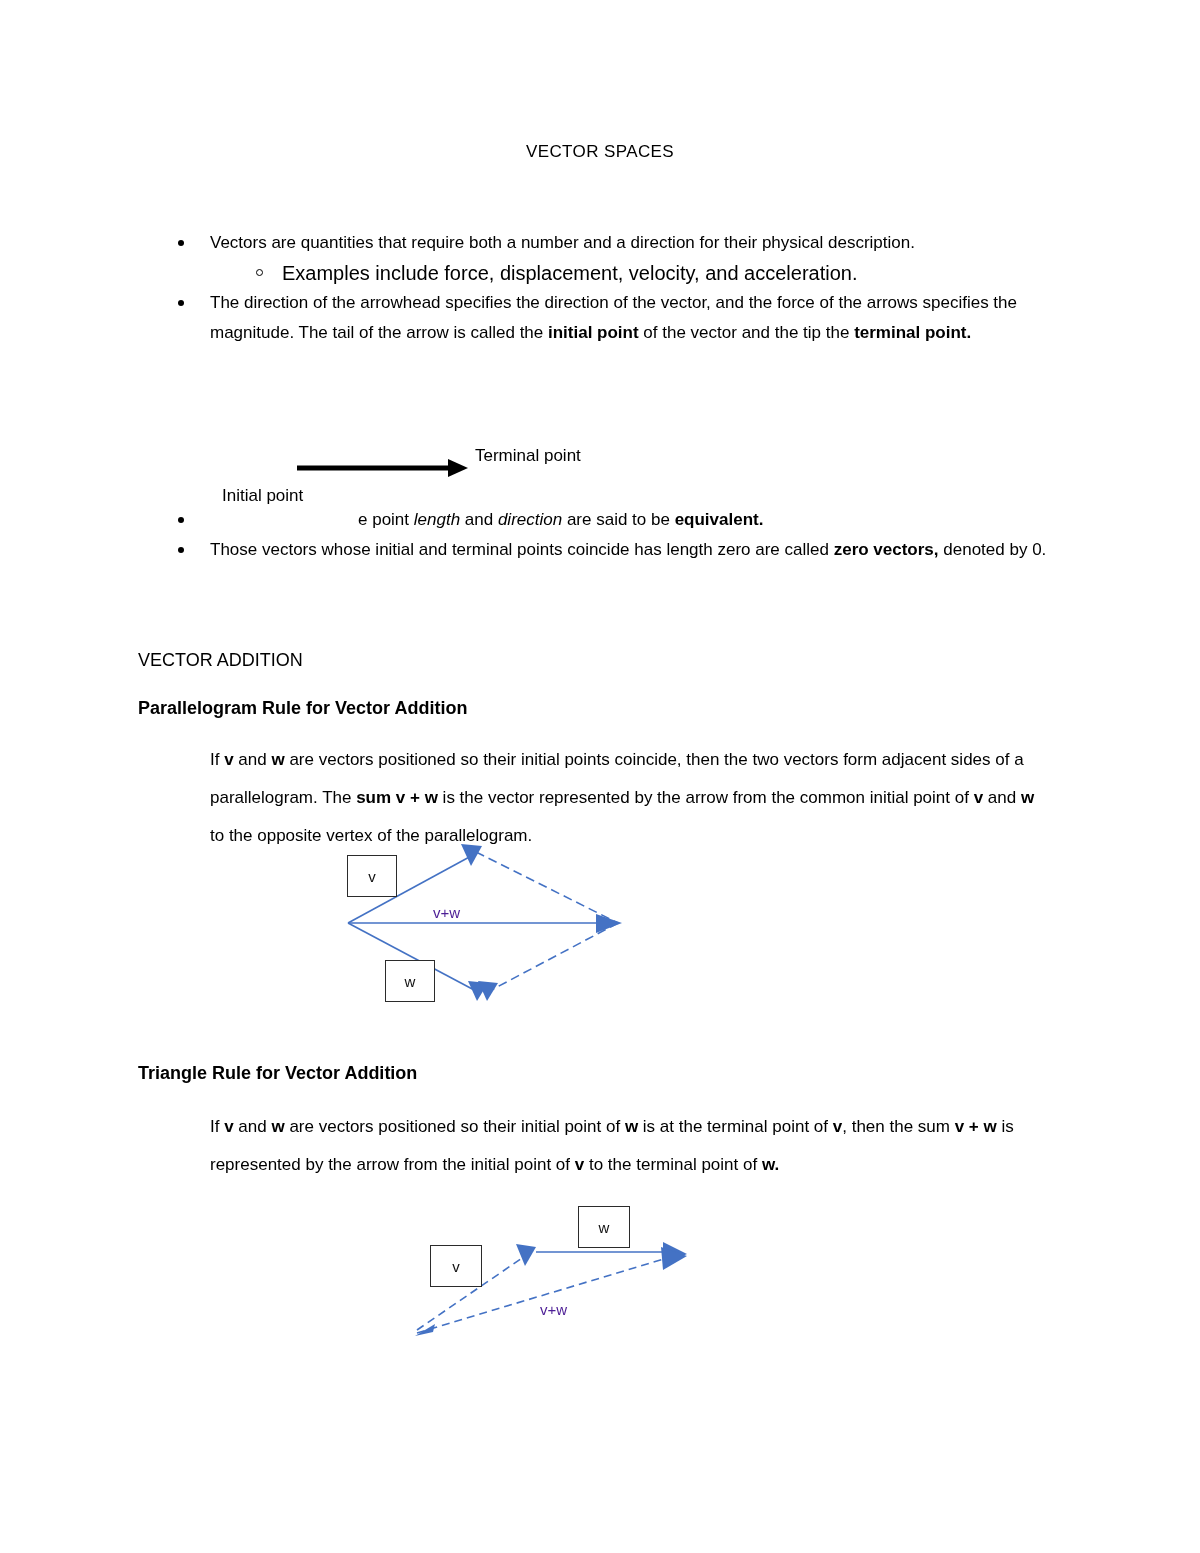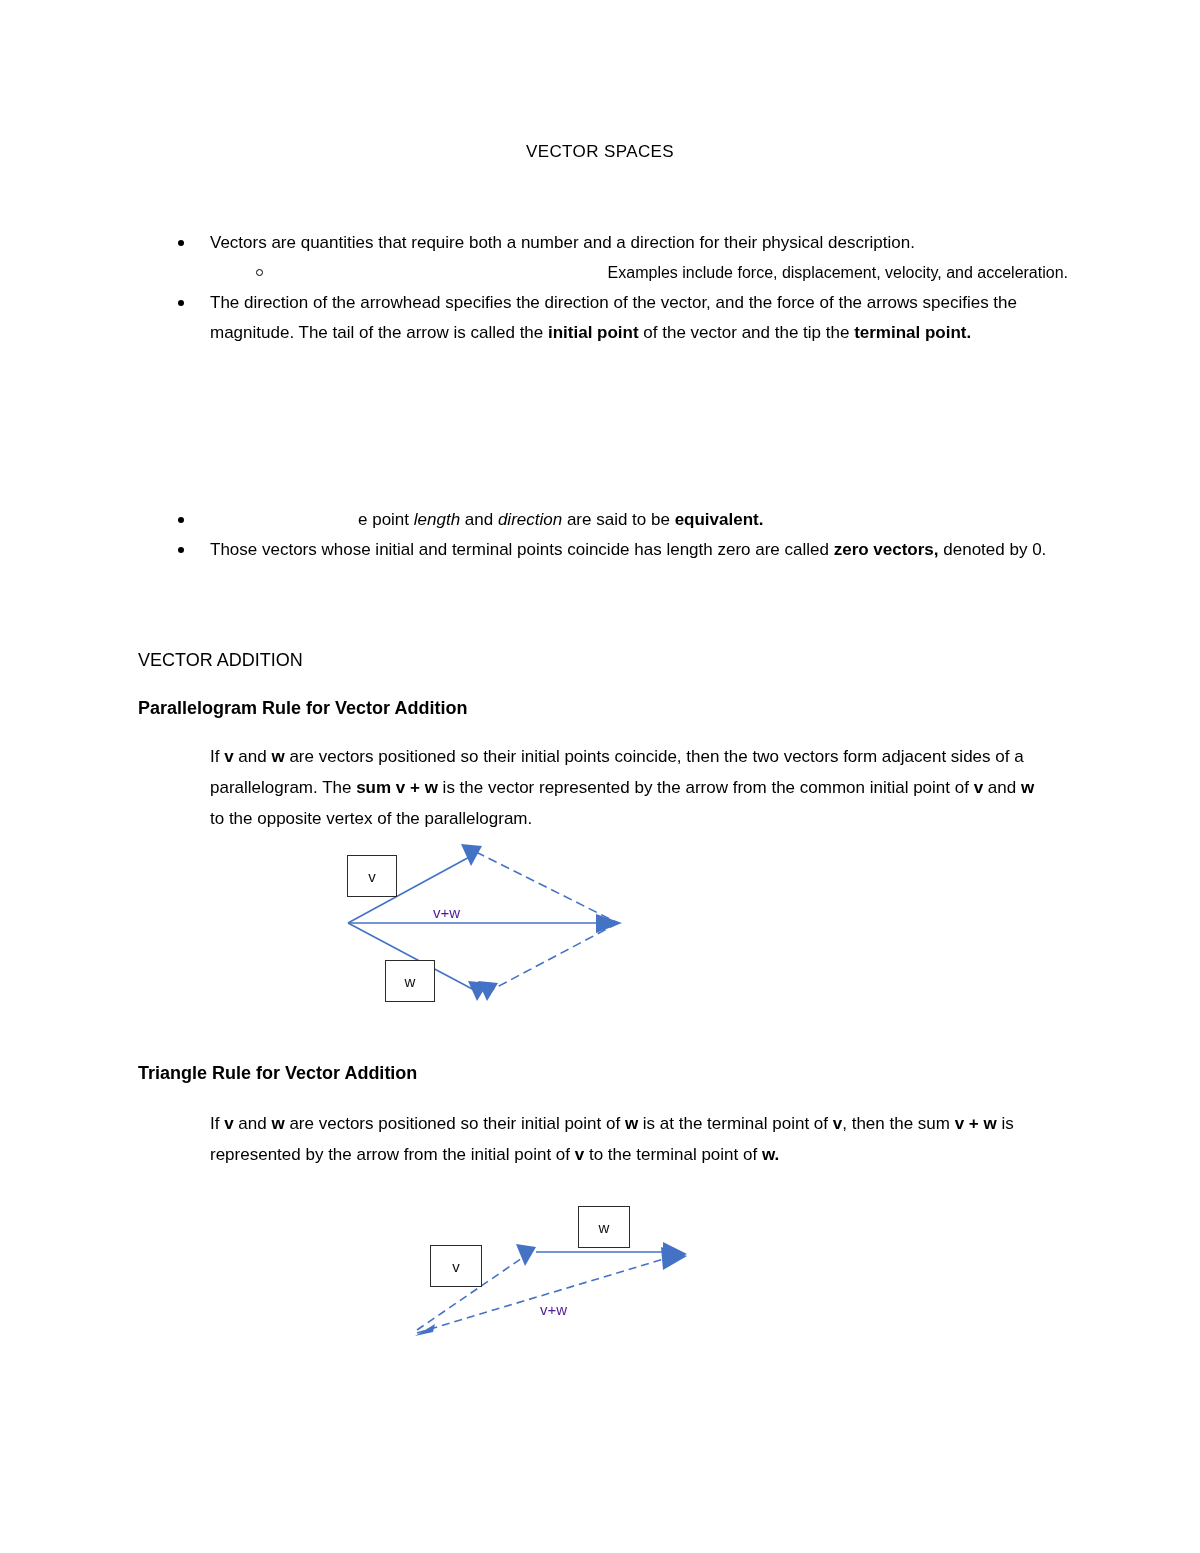--- a/index.html
+++ b/index.html
@@ -21,39 +21,39 @@
   .heading{position:absolute;font-size:18px;}
   .heading.bold{font-weight:bold;}
 
   
   .bullets{position:absolute;left:168px;top:228px;width:900px;}
   .bul{position:relative;padding-left:42px;font-size:17px;line-height:30px;margin-bottom:0;}
   .bul::before{
     content:"";position:absolute;left:10px;top:12px;
     width:6px;height:6px;border-radius:50%;background:#000;
   }
-  .sub{position:relative;padding-left:114px;font-size:16px;line-height:30px;text-align:right;}
+  .sub{position:relative;padding-left:114px;font-size:20px;line-height:30px;}
   .sub::before{
     content:"";position:absolute;left:88px;top:11px;
     width:7px;height:7px;border-radius:50%;
     border:1.3px solid #000;background:transparent;box-sizing:border-box;
   }
   b{font-weight:bold;}
   i{font-style:italic;}
 
   
   .bul.masked .masked-run{display:inline-block;width:148px;}
 
   
   .fig-arrow{position:absolute;left:170px;top:436px;width:700px;height:80px;}
   .lbl-terminal{position:absolute;left:305px;top:10px;font-size:17px;white-space:nowrap;}
   .lbl-initial{position:absolute;left:52px;top:50px;font-size:17px;white-space:nowrap;}
 
   
-  .para{position:absolute;font-size:17px;line-height:31px;width:830px;}
+  .para{position:absolute;font-size:17px;line-height:38px;width:830px;}
 
   
   .diagram{position:absolute;}
   .vbox{
     position:absolute;background:#ffffff;
     border:1.6px solid #2b2b2b;
     display:flex;align-items:center;justify-content:center;
     font-size:15px;color:#111;
   }
   .dlabel{position:absolute;font-size:15px;color:#4c1d95;white-space:nowrap;}
@@ -76,20 +76,28 @@
       <span>Examples include force, displacement, velocity, and acceleration.</span>
     </div>
 
 
     <div class="bul">
       <span>The direction of the arrowhead specifies the direction of the vector, and the force of the arrows specifies the magnitude. The tail of the arrow is called the </span><b>initial point</b><span> of the vector and the tip the </span><b>terminal point.</b>
     </div>
 
   </div>
 
+  <div class="fig-arrow">
+    <div class="lbl-terminal">Terminal point</div>
+    <div class="lbl-initial">Initial point</div>
+    <svg width="700" height="80">
+      <line x1="127" y1="32" x2="283" y2="32" stroke="#000000" stroke-width="5"></line>
+      <polygon points="278,23 298,32 278,41" fill="#000000"></polygon>
+    </svg>
+  </div>
 
   <div class="bullets" style="top:505px;">
 
     <div class="bul masked">
       <span class="masked-run"></span><span>e point </span><i>length</i><span> and </span><i>direction</i><span> are said to be </span><b>equivalent.</b>
     </div>
 
     <div class="bul">
       <span>Those vectors whose initial and terminal points coincide has length zero are called </span><b>zero vectors,</b><span> denoted by 0.</span>
     </div>

